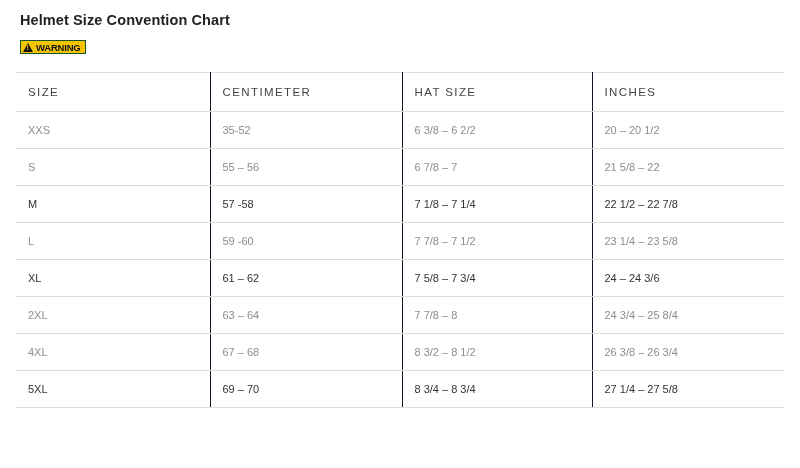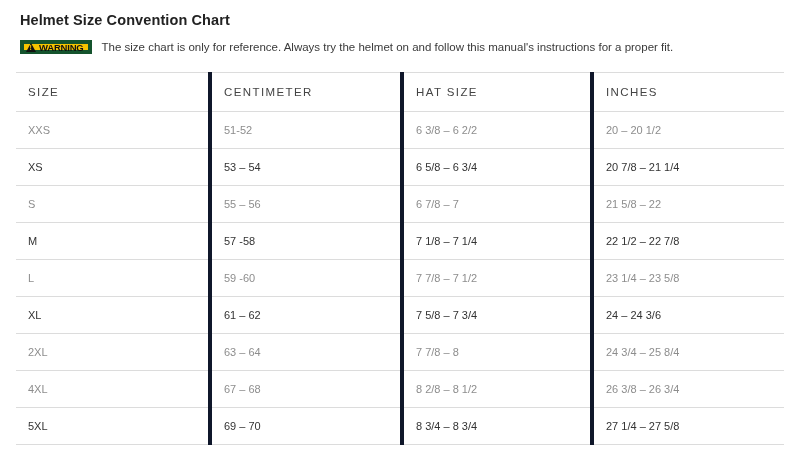--- a/index.html
+++ b/index.html
@@ -30,21 +30,21 @@
   }
   .warning-row {
     display: flex;
     align-items: center;
     margin: 12px 0 0 4px;
   }
   .warning-badge {
     display: inline-flex;
     align-items: center;
     background: #f5c400;
-    border: 4px solid #14532d;
+    border: 1px solid #14532d;
     padding: 1px 4px 1px 2px;
     height: 14px;
     box-sizing: border-box;
   }
   .warning-badge .tri {
     width: 0;
     height: 0;
     border-left: 5px solid transparent;
     border-right: 5px solid transparent;
     border-bottom: 9px solid #111111;
@@ -81,21 +81,21 @@
     table-layout: fixed;
   }
   table.size-chart th,
   table.size-chart td {
     text-align: left;
     vertical-align: middle;
     padding: 0 0 0 12px;
     height: 36px;
     font-weight: normal;
     border-bottom: 1px solid #dcdcdc;
-    border-right: 4px solid #0f172a;
+    border-right: 1px solid #0f172a;
     overflow: hidden;
     white-space: nowrap;
   }
   table.size-chart tr > th:last-child,
   table.size-chart tr > td:last-child {
     border-right: none;
   }
   table.size-chart thead th {
     border-top: 1px solid #dcdcdc;
     font-size: 11.5px;
@@ -123,50 +123,43 @@
 
 <div class="page">
 
   <div class="title">Helmet Size Convention Chart</div>
 
   <div class="warning-row">
     <span class="warning-badge">
       <span class="tri"></span>
       <span class="wtext">WARNING</span>
     </span>
-    <span class="warning-text">The size chart is only for reference. Always try the helmet on and follow this manual's instructions for a proper fit.</span>
   </div>
 
   <table class="size-chart">
     <colgroup>
       <col class="c0">
         <col class="c1">
         <col class="c2">
         <col class="c3">
     </colgroup>
     <thead>
       <tr>
         <th>SIZE</th>
         <th>CENTIMETER</th>
         <th>HAT SIZE</th>
         <th>INCHES</th>
       </tr>
     </thead>
     <tbody>
       <tr class="light">
         <td>XXS</td>
-        <td>51-52</td>
+        <td>35-52</td>
         <td>6 3/8 – 6 2/2</td>
         <td>20 – 20 1/2</td>
-      </tr>
-      <tr class="dark">
-        <td>XS</td>
-        <td>53 – 54</td>
-        <td>6 5/8 – 6 3/4</td>
-        <td>20 7/8 – 21 1/4</td>
       </tr>
       <tr class="light">
         <td>S</td>
         <td>55 – 56</td>
         <td>6 7/8 – 7</td>
         <td>21 5/8 – 22</td>
       </tr>
       <tr class="dark">
         <td>M</td>
         <td>57 -58</td>
@@ -187,21 +180,21 @@
       </tr>
       <tr class="light">
         <td>2XL</td>
         <td>63 – 64</td>
         <td>7 7/8 – 8</td>
         <td>24 3/4 – 25 8/4</td>
       </tr>
       <tr class="light">
         <td>4XL</td>
         <td>67 – 68</td>
-        <td>8 2/8 – 8 1/2</td>
+        <td>8 3/2 – 8 1/2</td>
         <td>26 3/8 – 26 3/4</td>
       </tr>
       <tr class="dark">
         <td>5XL</td>
         <td>69 – 70</td>
         <td>8 3/4 – 8 3/4</td>
         <td>27 1/4 – 27 5/8</td>
       </tr>
     </tbody>
   </table>

